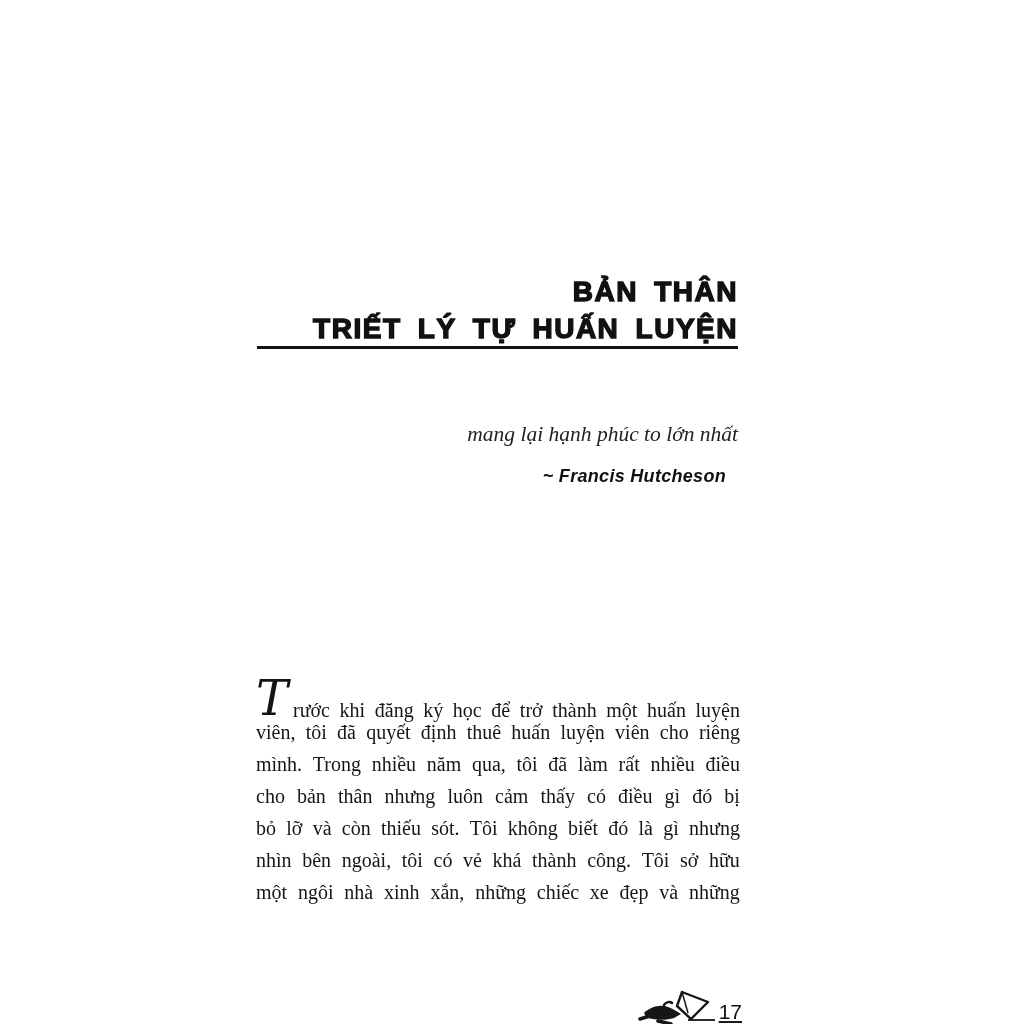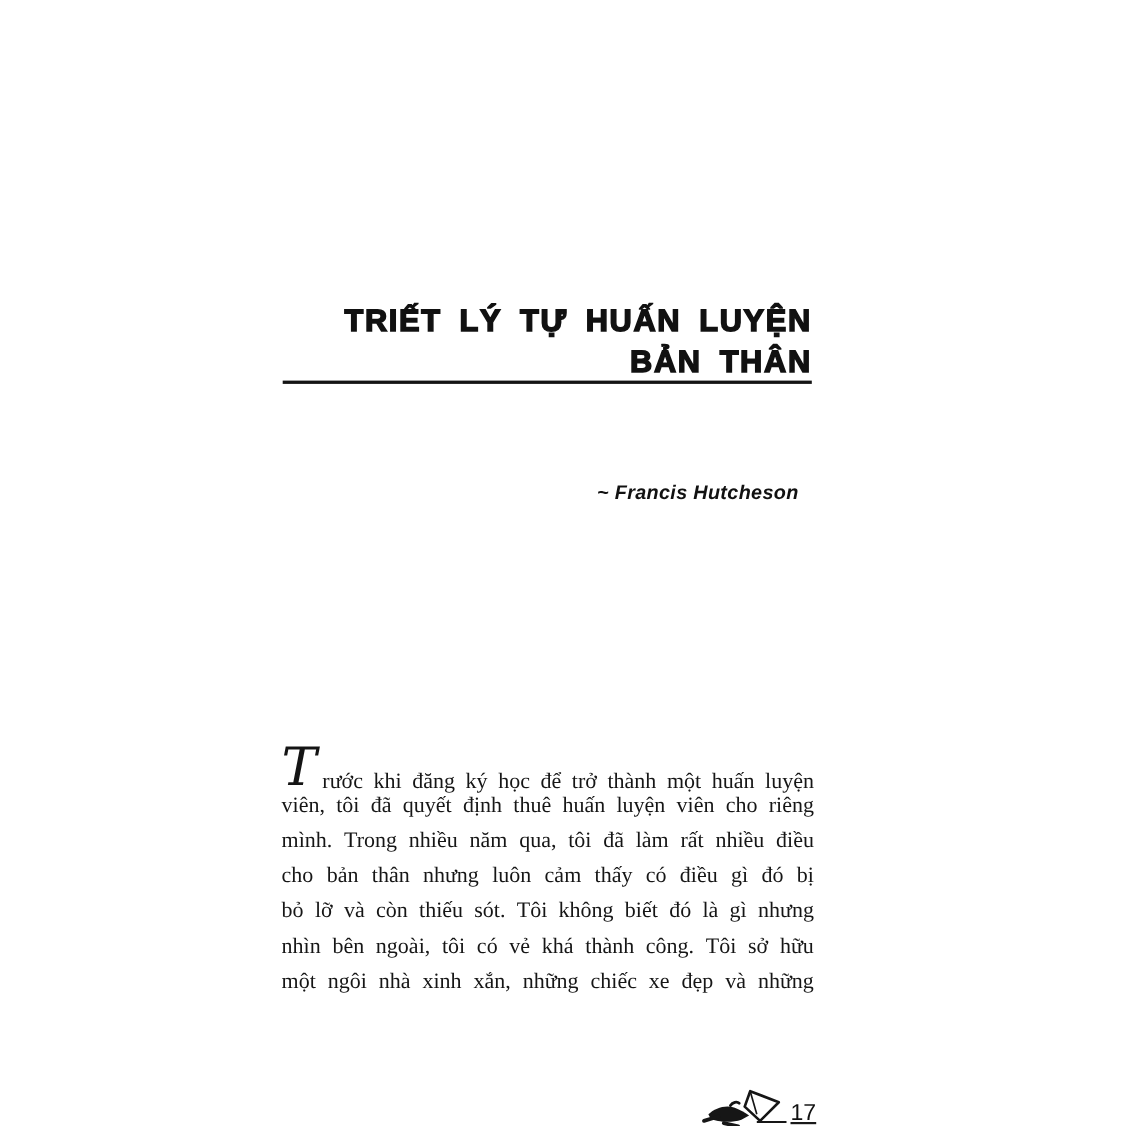--- a/index.html
+++ b/index.html
@@ -118,26 +118,27 @@
     line-height: 1;
     margin-bottom: 6px;
   }
 </style>
 </head>
 <body>
 
 <div class="page">
 
   <div class="chapter-title">
+    <div>BẢN THÂN</div>
     <div>TRIẾT LÝ TỰ HUẤN LUYỆN</div>
-    <div>BẢN THÂN</div>
   </div>
   <div class="title-rule"></div>
 
   <div class="quote">
+    <div>mang lại hạnh phúc to lớn nhất</div>
     <div class="quote-attribution">~ Francis Hutcheson</div>
   </div>
 
   <div class="body-text">
     <div class="body-line">
       <span class="drop-cap">T</span>
       <span class="line-words">
           <span>rước</span>
           <span>khi</span>
           <span>đăng</span>

